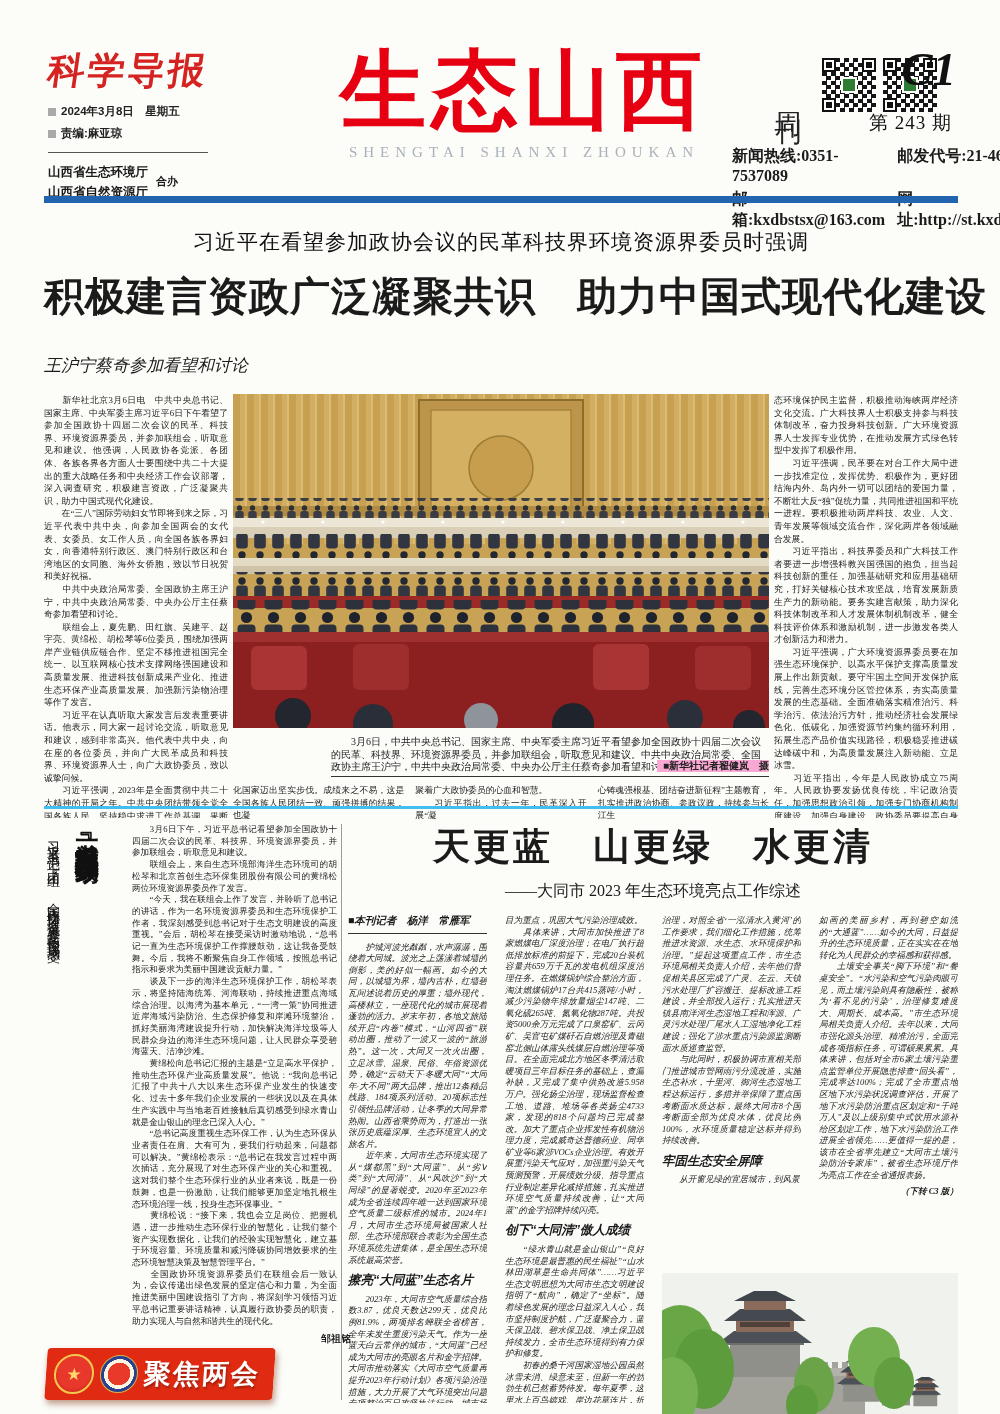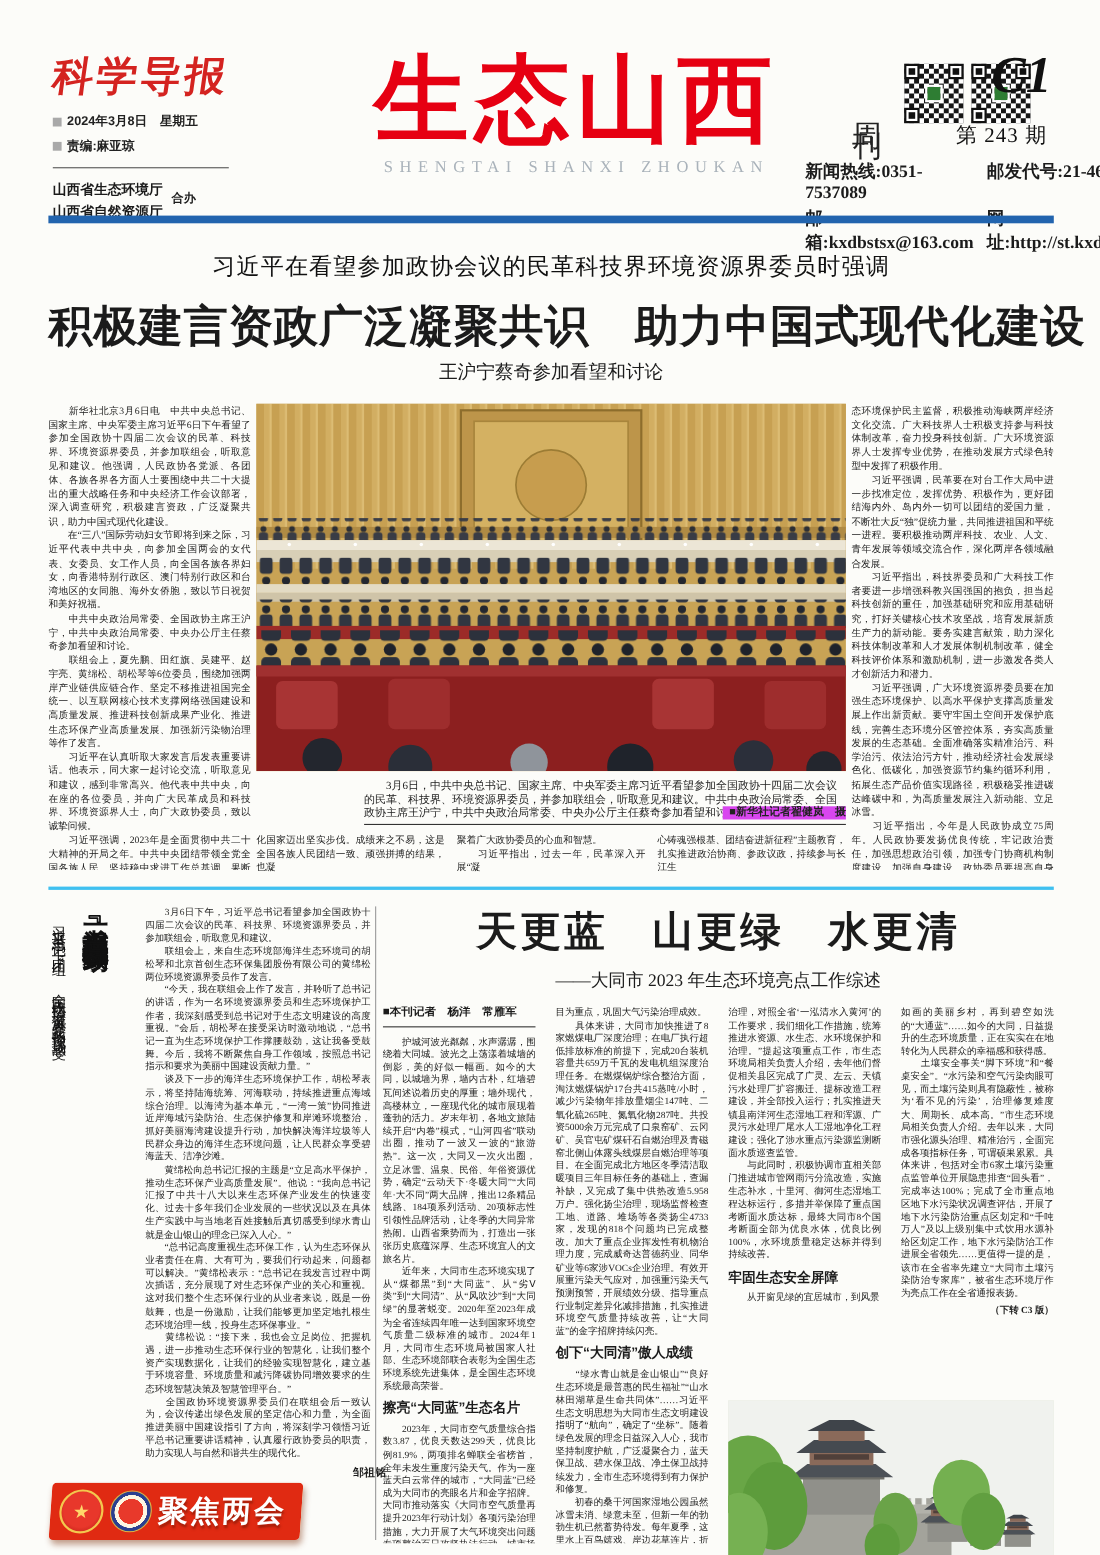--- a/index.html
+++ b/index.html
@@ -36,29 +36,29 @@
   .mh-issue{position:absolute;right:6px;top:64px;font-size:19px;color:#111;letter-spacing:1px;}
   .contacts{position:absolute;left:688px;right:0;top:100px;display:grid;grid-template-columns:1.2fr 1fr;
             column-gap:12px;row-gap:4px;font-size:16px;font-weight:bold;font-family:"Liberation Serif",serif;}
   .blue-bar{position:absolute;left:44px;right:42px;top:196px;height:7px;background:#2264ae;}
 
   
   .lead{position:absolute;left:44px;right:42px;top:228px;}
   .lead-kicker{text-align:center;font-size:21px;font-family:"Liberation Sans",sans-serif;color:#111;letter-spacing:1px;}
   .lead-headline{text-align:center;font-size:40px;font-weight:900;font-family:"Liberation Sans",sans-serif;
                  letter-spacing:1px;margin-top:13px;white-space:nowrap;}
-  .lead-deck{text-align:center;font-size:17px;margin-top:3px;}
+  .lead-deck{font-size:17px;margin-top:30px;font-style:italic;}
   .lead-body{position:relative;margin-top:17px;height:560px;}
   .news-col{position:absolute;top:0;width:184px;height:424px;overflow:hidden;
             font-size:8.8px;line-height:12.6px;text-align:justify;}
   .col-left{left:0;} .col-right{right:0;}
   .lead-photo{position:absolute;left:189px;top:0;width:536px;height:334px;background:#c8a355;}
   .lead-photo svg{display:block;width:100%;height:100%;}
   .caption{position:absolute;left:287px;top:342px;width:438px;height:36px;font-size:10px;line-height:12.5px;color:#222;}
-  .caption-credit{position:absolute;right:0;bottom:0;font-weight:bold;background:#d946ef;padding-left:6px;}
+  .caption-credit{position:absolute;right:0;bottom:0;font-weight:bold;background:#f9a8d4;padding-left:6px;}
   .caption-rule{position:absolute;left:287px;top:382px;width:438px;border-top:1px solid #333;}
   .cont-cols{position:absolute;left:189px;top:390px;width:536px;height:44px;display:grid;
              grid-template-columns:1fr 1fr 1fr;column-gap:11px;overflow:hidden;
              font-size:8.8px;line-height:12.6px;text-align:justify;}
   .cyan-divider{position:absolute;left:44px;right:42px;top:806px;height:3px;background:#3fc0f0;}
 
   
   .bottom{position:absolute;left:44px;right:42px;top:822px;height:584px;}
   .v-rule{position:absolute;left:297px;top:2px;height:576px;width:1px;background:#9a9a9a;}
 
@@ -80,21 +80,21 @@
   .emb-national{background:radial-gradient(circle at 50% 45%,#e8372b 60%,#b5170f 100%);border:2px solid #f3c84e;
                 color:#ffd76a;font-size:17px;line-height:1;}
   .emb-cppcc{background:radial-gradient(circle,#e8392b 0 44%,#fdf6e2 45% 58%,#2a3f8f 59% 100%);border:1px solid #d7b24a;
              color:#f6d985;font-size:13px;line-height:1;}
 
   .mid-art{position:absolute;left:304px;top:0;right:0;height:584px;}
   .ma-headline{text-align:center;font-size:37px;font-weight:900;font-family:"Liberation Serif",serif;
                letter-spacing:3px;white-space:nowrap;}
   .ma-deck{text-align:center;font-size:16px;margin-top:9px;font-family:"Liberation Serif",serif;}
   .ma-cols{position:relative;margin-top:13px;height:488px;display:grid;grid-template-columns:repeat(4,1fr);
-           column-gap:18px;}
+           column-gap:18px;font-style:italic;}
   .ma-col{overflow:hidden;font-size:8.6px;line-height:11.6px;text-align:justify;}
   .byline-box{font-size:10.5px;font-weight:bold;font-family:"Liberation Sans",sans-serif;
               border-bottom:1.5px solid #333;padding-bottom:6px;margin-bottom:8px;}
   .ma-col p.sub{font-family:"Liberation Sans",sans-serif;font-weight:bold;font-size:12.5px;
                 margin:9px 0 7px;text-align:left;}
   .ma-col p.turn{text-align:right;font-weight:bold;margin-top:4px;}
   .ma-photo{position:absolute;right:0;top:358px;width:296px;height:220px;background:#e8ecdf;}
   .ma-photo svg{display:block;width:100%;height:100%;}
 </style>
 </head>

